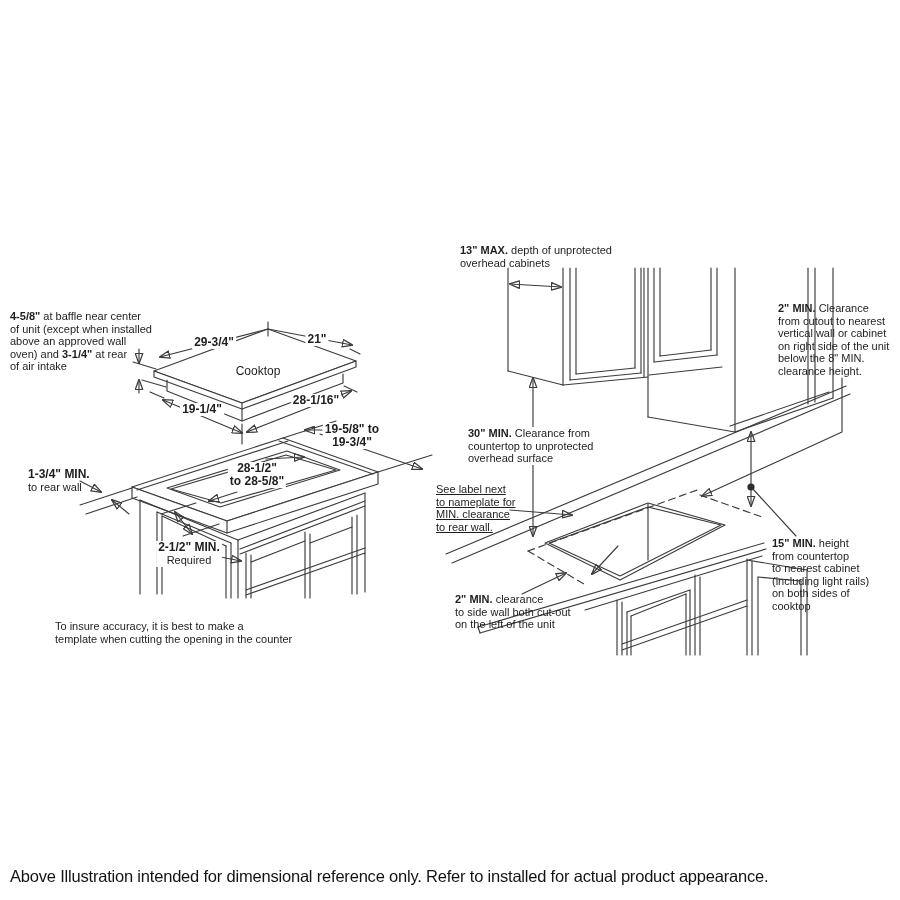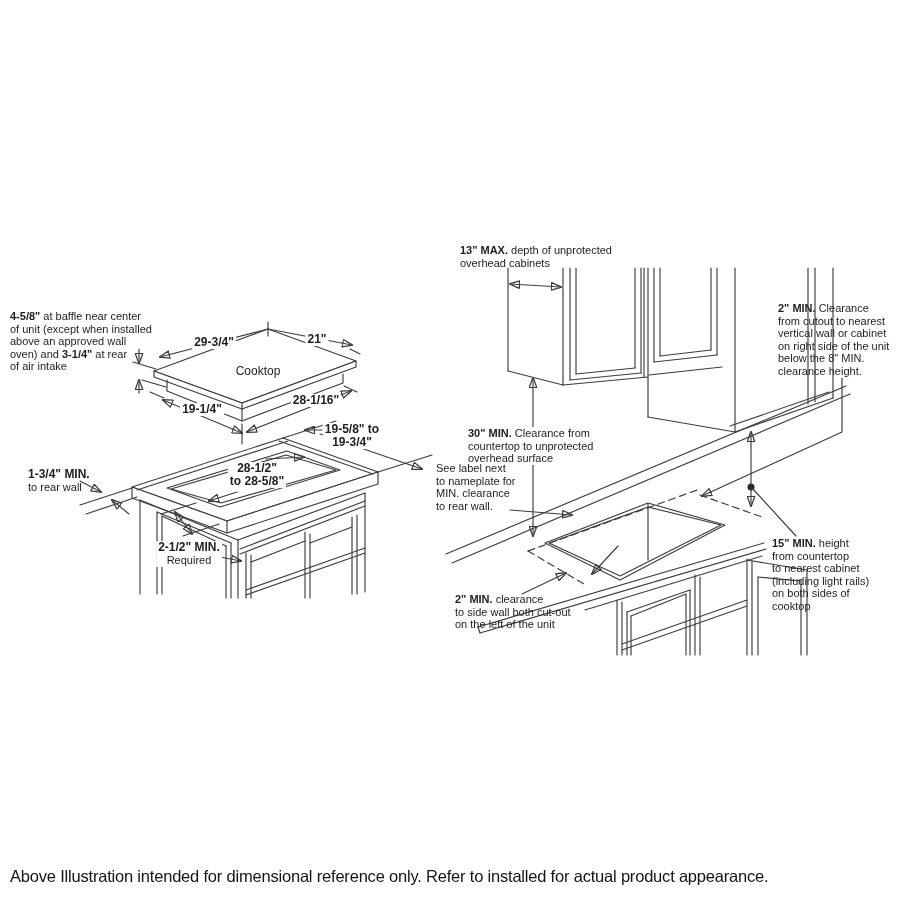--- a/index.html
+++ b/index.html
@@ -207,36 +207,38 @@
 19-3/4"</div>
   <div class="dim ctr" style="left:257px;top:462px;">28-1/2"
 to 28-5/8"</div>
 
   <div class="lbl" style="left:28px;top:468px;"><b style="font-size:12px;">1-3/4" MIN.</b><span>
 to rear wall</span></div>
 
   <div class="dim ctr" style="left:189px;top:541px;"><b>2-1/2" MIN.</b><span class="reg" style="font-size:11px;">
 Required</span></div>
 
+  <div class="lbl" style="left:55px;top:620px;">To insure accuracy, it is best to make a
+template when cutting the opening in the counter</div>
 
   <div class="lbl" style="left:460px;top:244px;"><b>13" MAX.</b><span> depth of unprotected
 overhead cabinets</span></div>
 
   <div class="lbl" style="left:778px;top:302px;"><b>2" MIN.</b><span> Clearance
 from cutout to nearest
 vertical wall or cabinet
 on right side of the unit
 below the 8" MIN.
 clearance height.</span></div>
 
   <div class="lbl" style="left:468px;top:427px;background:#fff;"><b>30" MIN.</b><span> Clearance from
 countertop to unprotected
 overhead surface</span></div>
 
-  <div class="lbl" style="left:436px;top:462px;">See label next
+  <div class="lbl" style="left:436px;top:483px;text-decoration:underline;">See label next
 to nameplate for
 MIN. clearance
 to rear wall.</div>
 
   <div class="lbl" style="left:455px;top:593px;"><b>2" MIN.</b><span> clearance
 to side wall both cut-out
 on the left of the unit</span></div>
 
   <div class="lbl" style="left:772px;top:537px;"><b>15" MIN.</b><span> height
 from countertop

